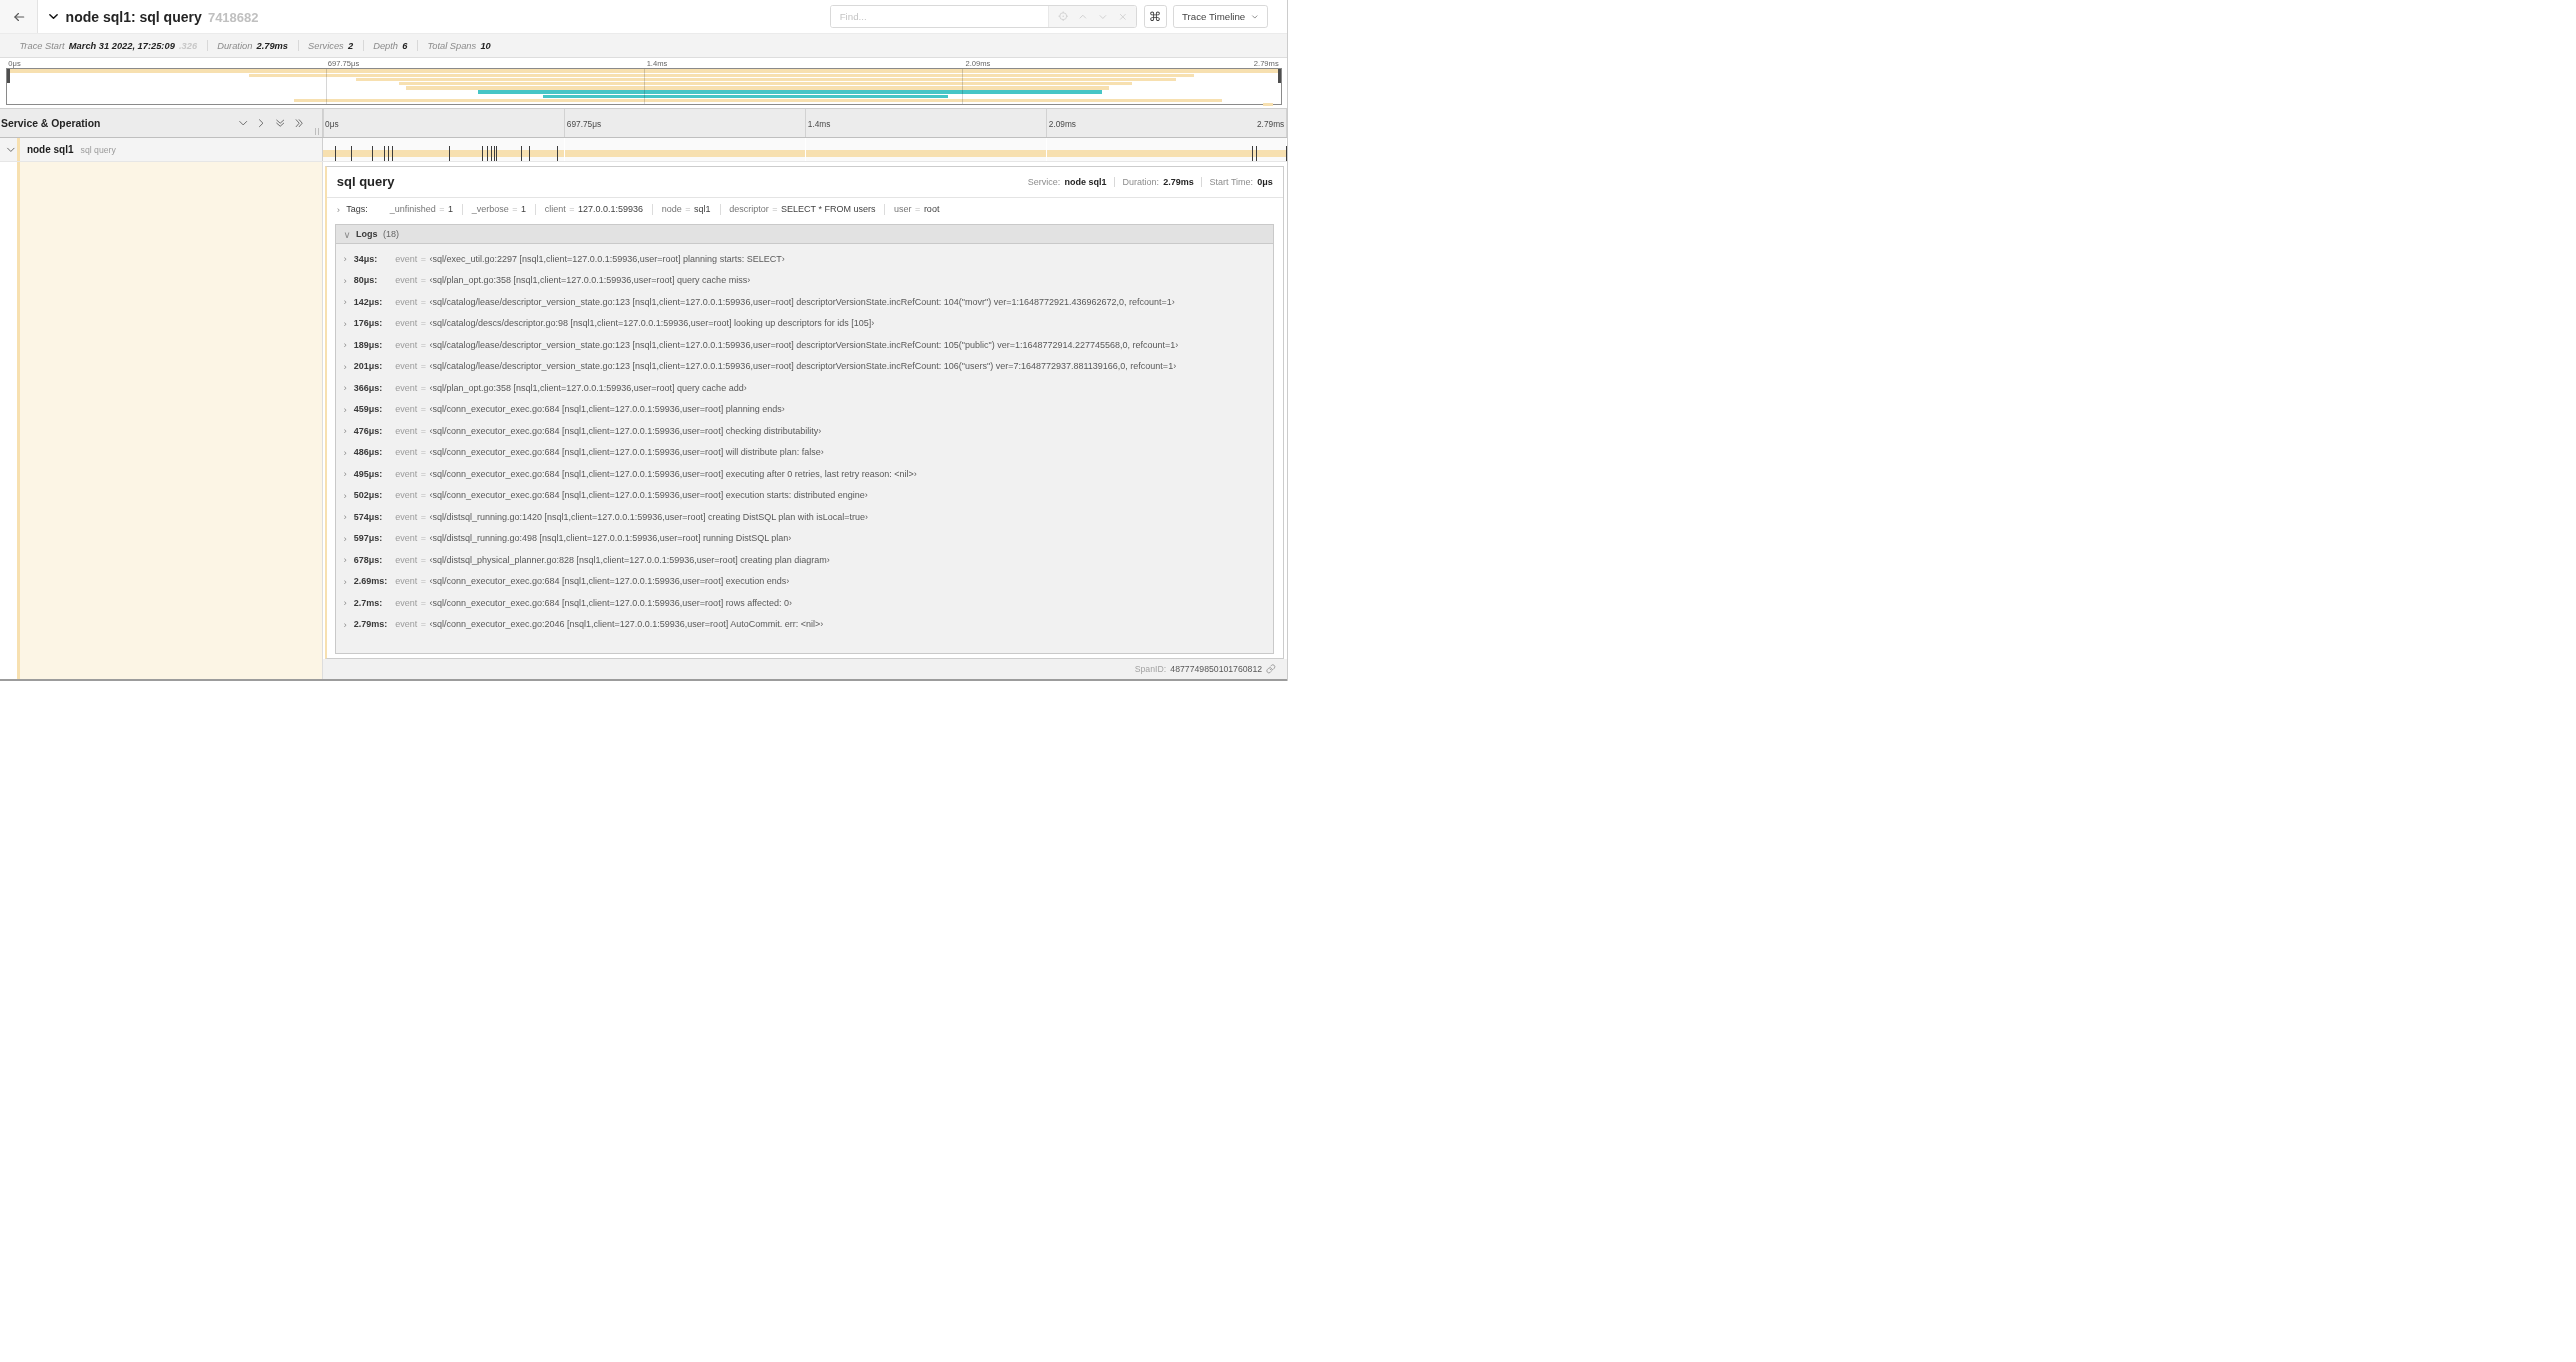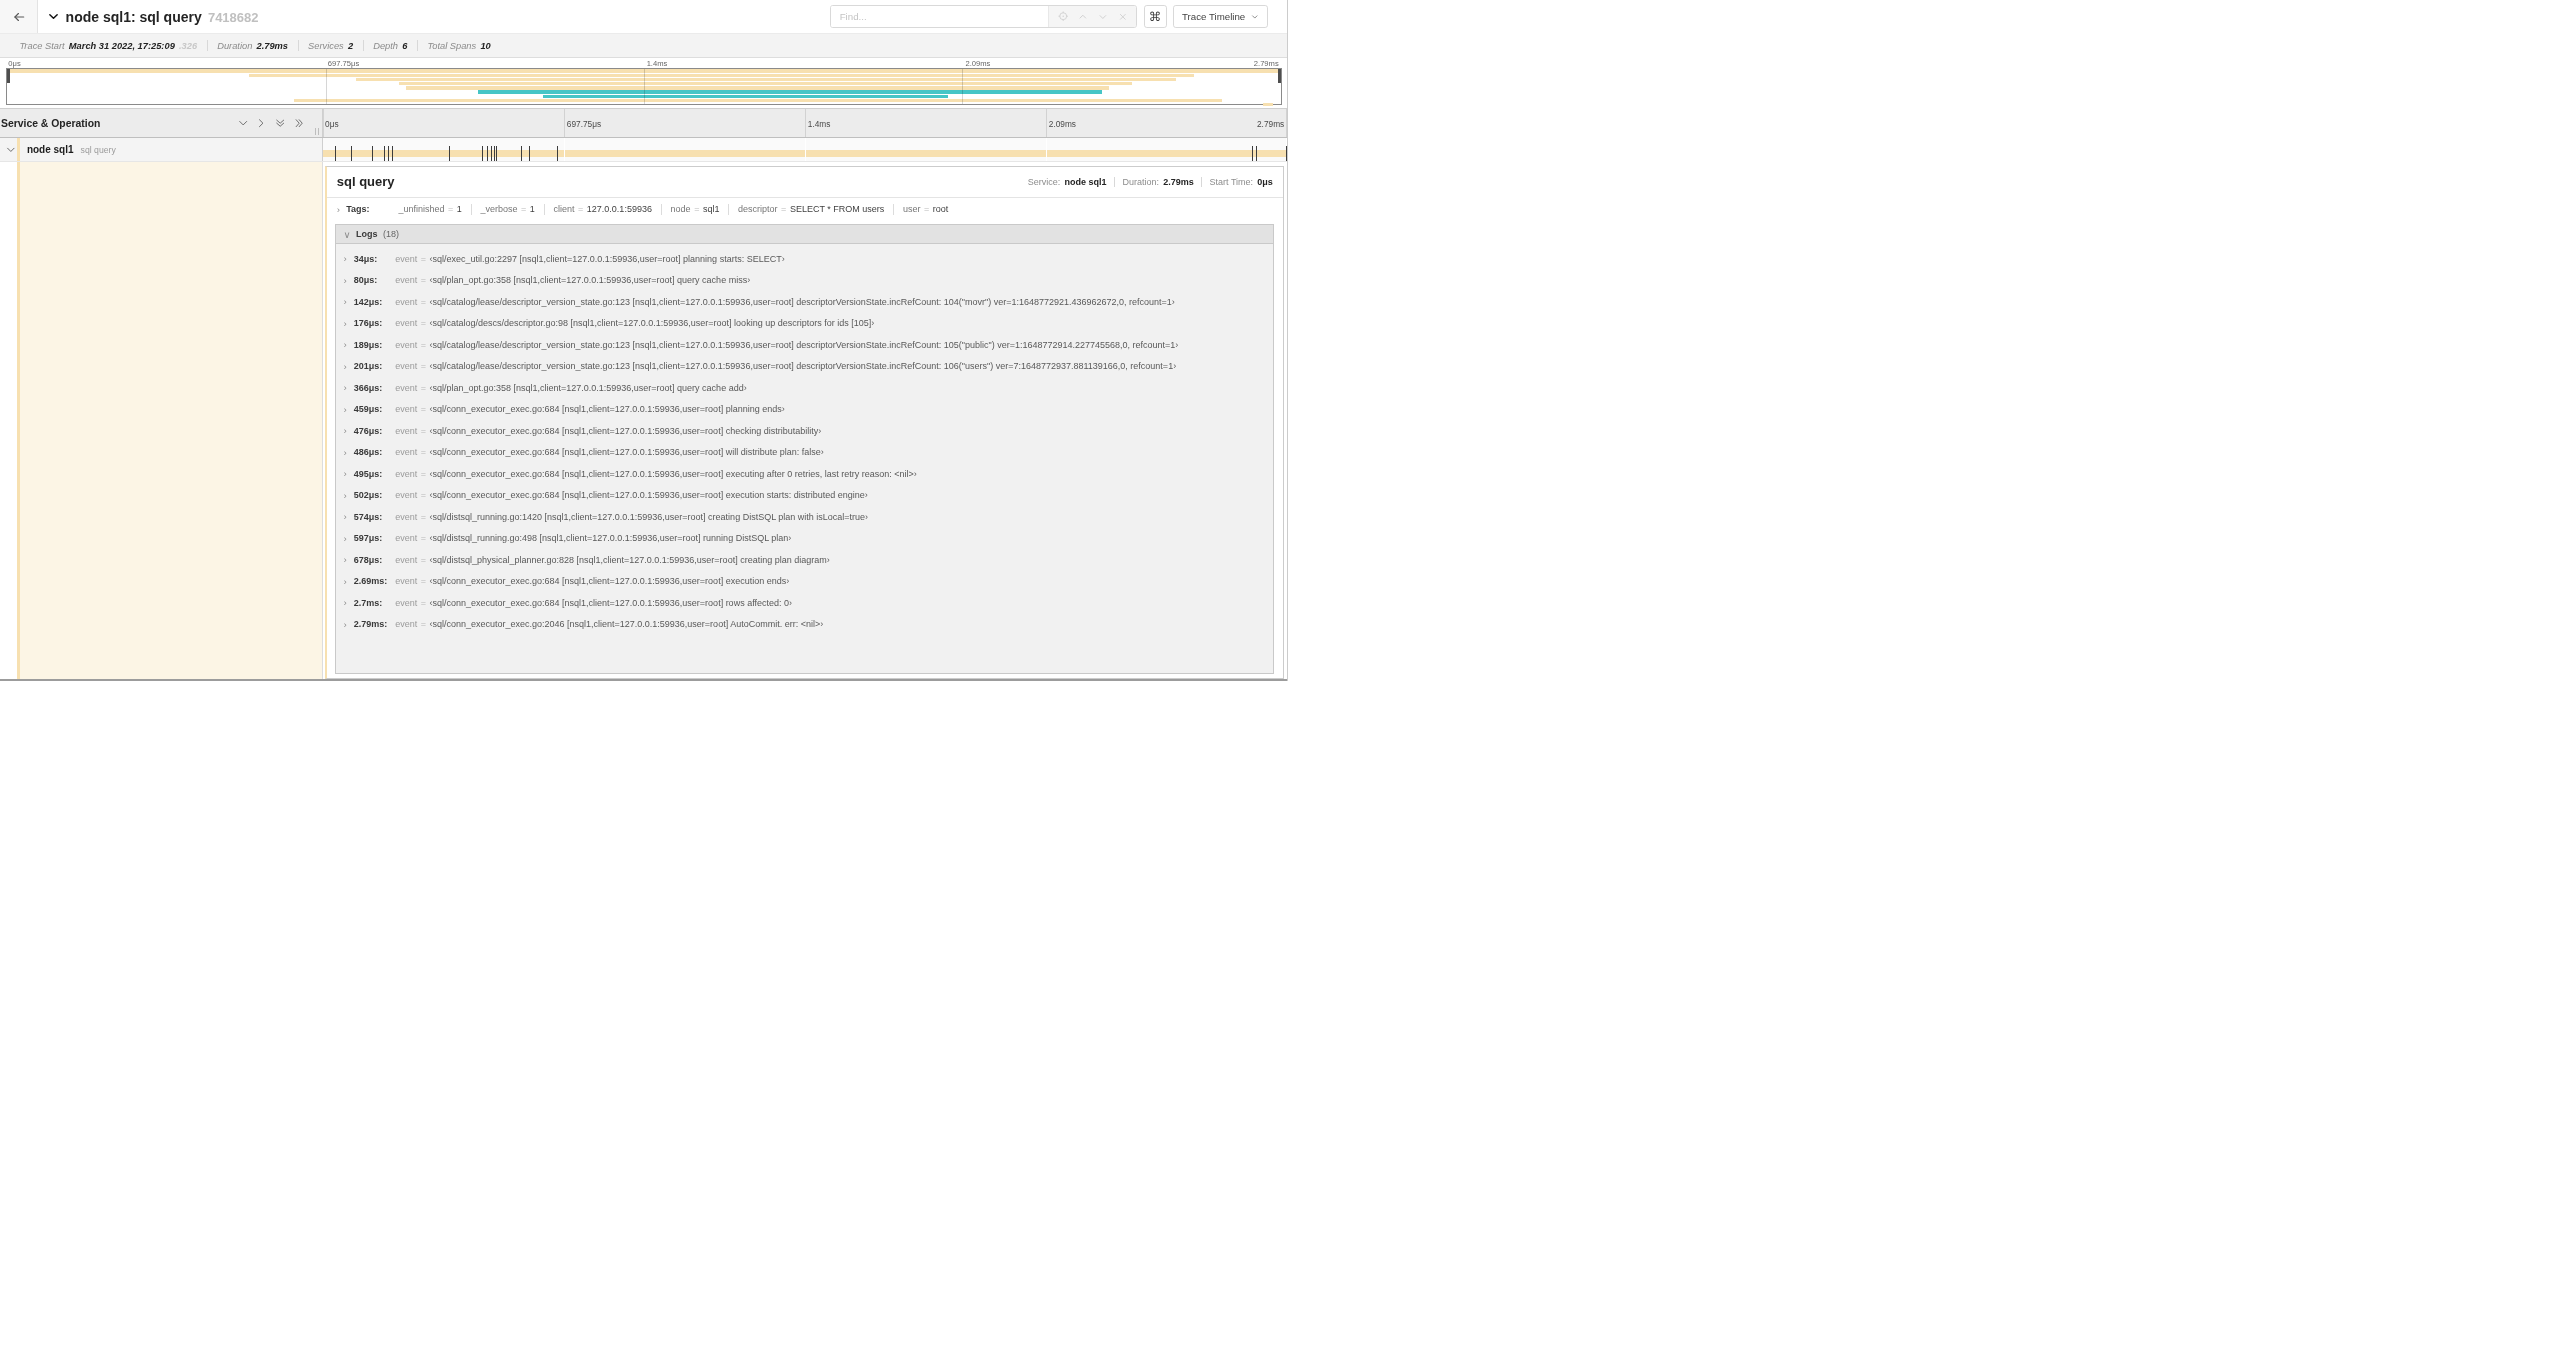--- a/index.html
+++ b/index.html
@@ -72,21 +72,21 @@
   .d-right { flex:1; display:flex; flex-direction:column; background:#fff; min-width:0; }
   .detail-card { margin:4.2px 3.5px 0 2.1px; flex:1; background:#fff; border:0.7px solid #ccc; border-left-width:2.8px; display:flex; flex-direction:column; min-height:0; }
   .card-head { display:flex; align-items:center; padding:0 9.7px; height:30.5px; border-bottom:0.7px solid #e4e4e4; flex:0 0 auto; }
   .card-title { font-size:13px; font-weight:bold; color:#242424; margin:0; }
   .card-meta { margin-left:auto; font-size:9px; color:#8c8c8c; display:flex; align-items:center; gap:7.6px; white-space:nowrap; }
   .cm-item { display:flex; gap:4.2px; align-items:baseline; }
   .cm-val { color:#242424; font-weight:bold; }
   .cm-sep { width:0.7px; height:10.4px; background:#d8d8d8; }
   .tags-row { display:flex; align-items:center; height:23.5px; padding:0 9.7px; font-size:9px; cursor:pointer; flex:0 0 auto; white-space:nowrap; overflow:hidden; }
   .twisty { color:#8c8c8c; font-size:9.7px; margin-right:6.2px; }
-  .tags-label { font-weight:bold; color:#3a3a3a; margin-right:20px; }
+  .tags-label { font-weight:normal; color:#3a3a3a; margin-right:13px; }
   .tag-item { display:flex; gap:3.5px; align-items:baseline; padding:0 9px; }
   .tag-key { color:#767676; }
   .tag-eq { color:#b9b9b9; }
   .tag-val { color:#3f3f3f; }
   .tag-sep { width:0.7px; height:10.4px; background:#dcdcdc; }
   .logs-box { margin:2.8px 8.3px 4.2px 8.3px; border:0.7px solid #c9c9c9; flex:1; display:flex; flex-direction:column; min-height:0; }
   .logs-head { height:19.4px; background:#e2e2e2; border-bottom:0.7px solid #c9c9c9; display:flex; align-items:center; padding:0 7px; font-size:9px; color:#3a3a3a; gap:5.5px; cursor:pointer; flex:0 0 auto; }
   .logs-title { font-weight:bold; }
   .logs-count { color:#666; }
   .logs-head .twisty { margin-right:0; }
@@ -536,18 +536,30 @@
               <div class="log-row">
                 <span class="log-twisty">›</span>
                 <b class="log-time">2.79ms:</b>
                 <span class="log-key">event</span>
                 <span class="log-eq">=</span>
                 <span class="log-val">‹sql/conn_executor_exec.go:2046 [nsql1,client=127.0.0.1:59936,user=root] AutoCommit. err: &lt;nil&gt;›</span>
               </div>
             </div>
         </div>
       </section>
+      <div class="spanid-row">
+        <span class="sid-label">SpanID:</span>
+        <span class="sid-val">4877749850101760812</span>
+        <button class="link-btn">
+          <span>
+              <svg width="9.7" height="9.7" viewBox="0 0 24 24" fill="none" stroke="currentColor" stroke-width="2" stroke-linecap="round" stroke-linejoin="round">
+                <path d="M10 13a5 5 0 0 0 7.5.5l3-3a5 5 0 0 0-7.07-7.07l-1.72 1.71"></path>
+                <path d="M14 11a5 5 0 0 0-7.5-.5l-3 3a5 5 0 0 0 7.07 7.07l1.71-1.71"></path>
+              </svg>
+            </span>
+        </button>
+      </div>
     </div>
   </div>
 
   <div class="bottom-edge"></div>
 </div>
 
 
 </body></html>

